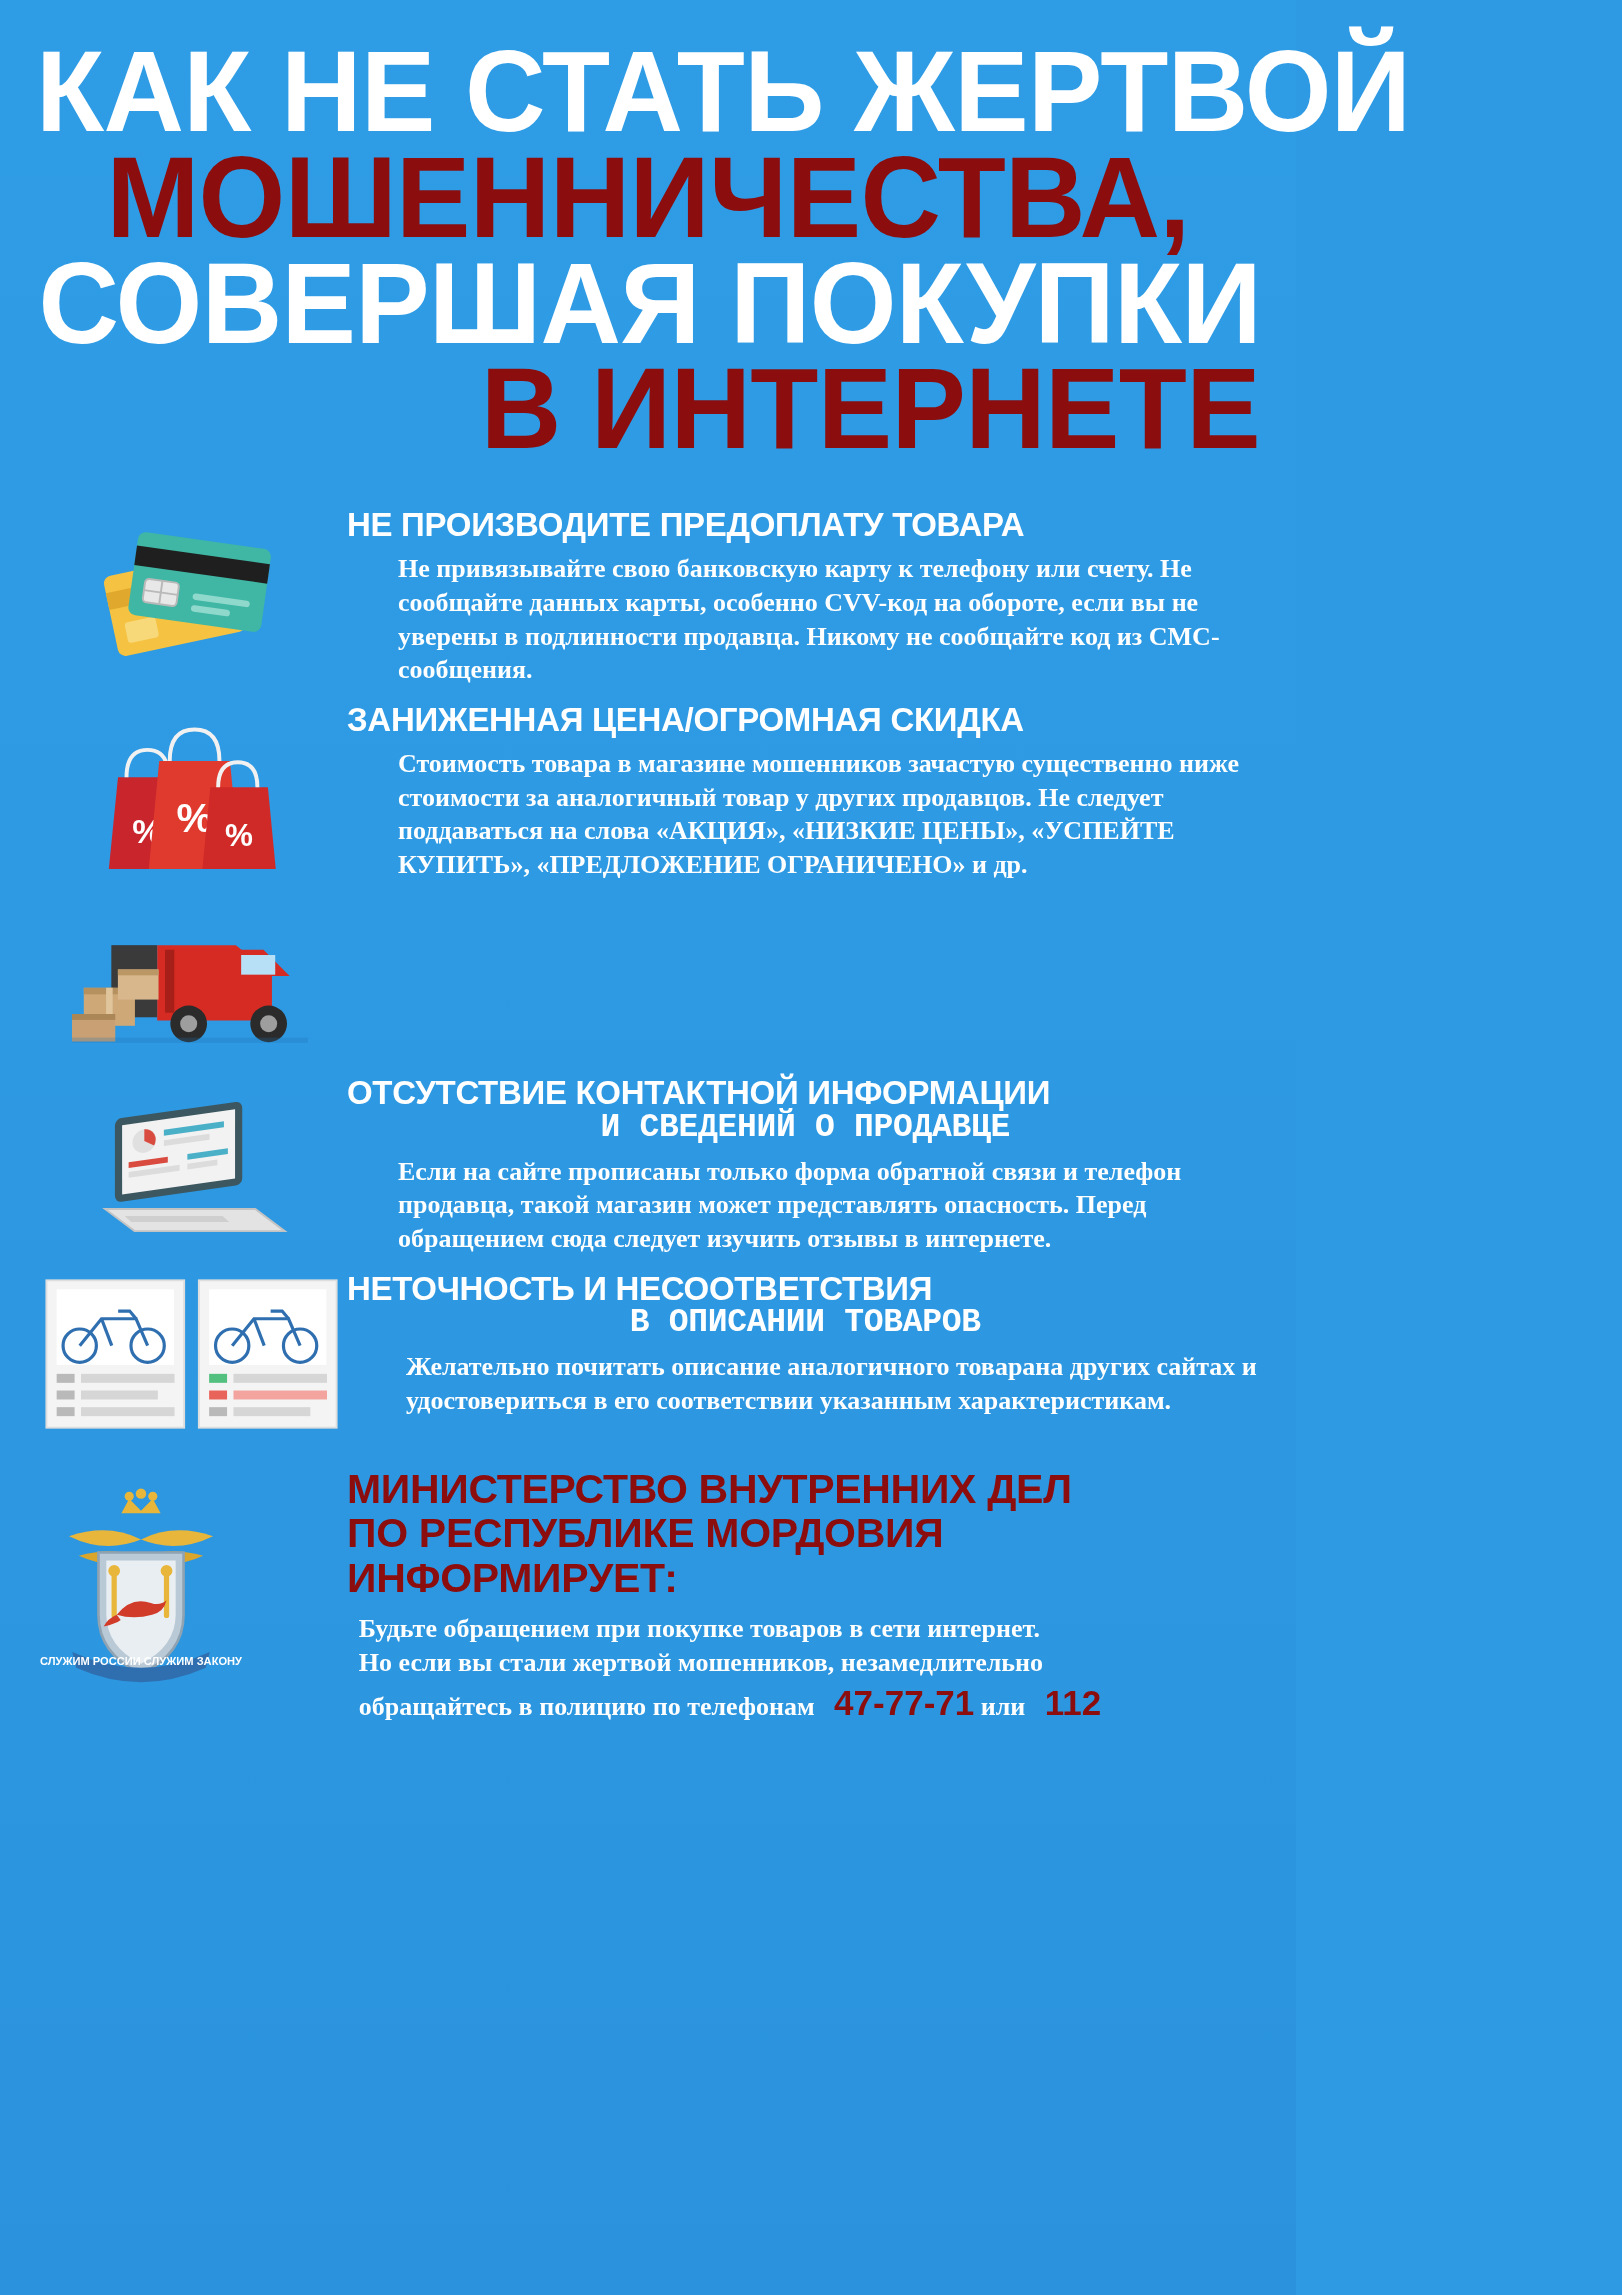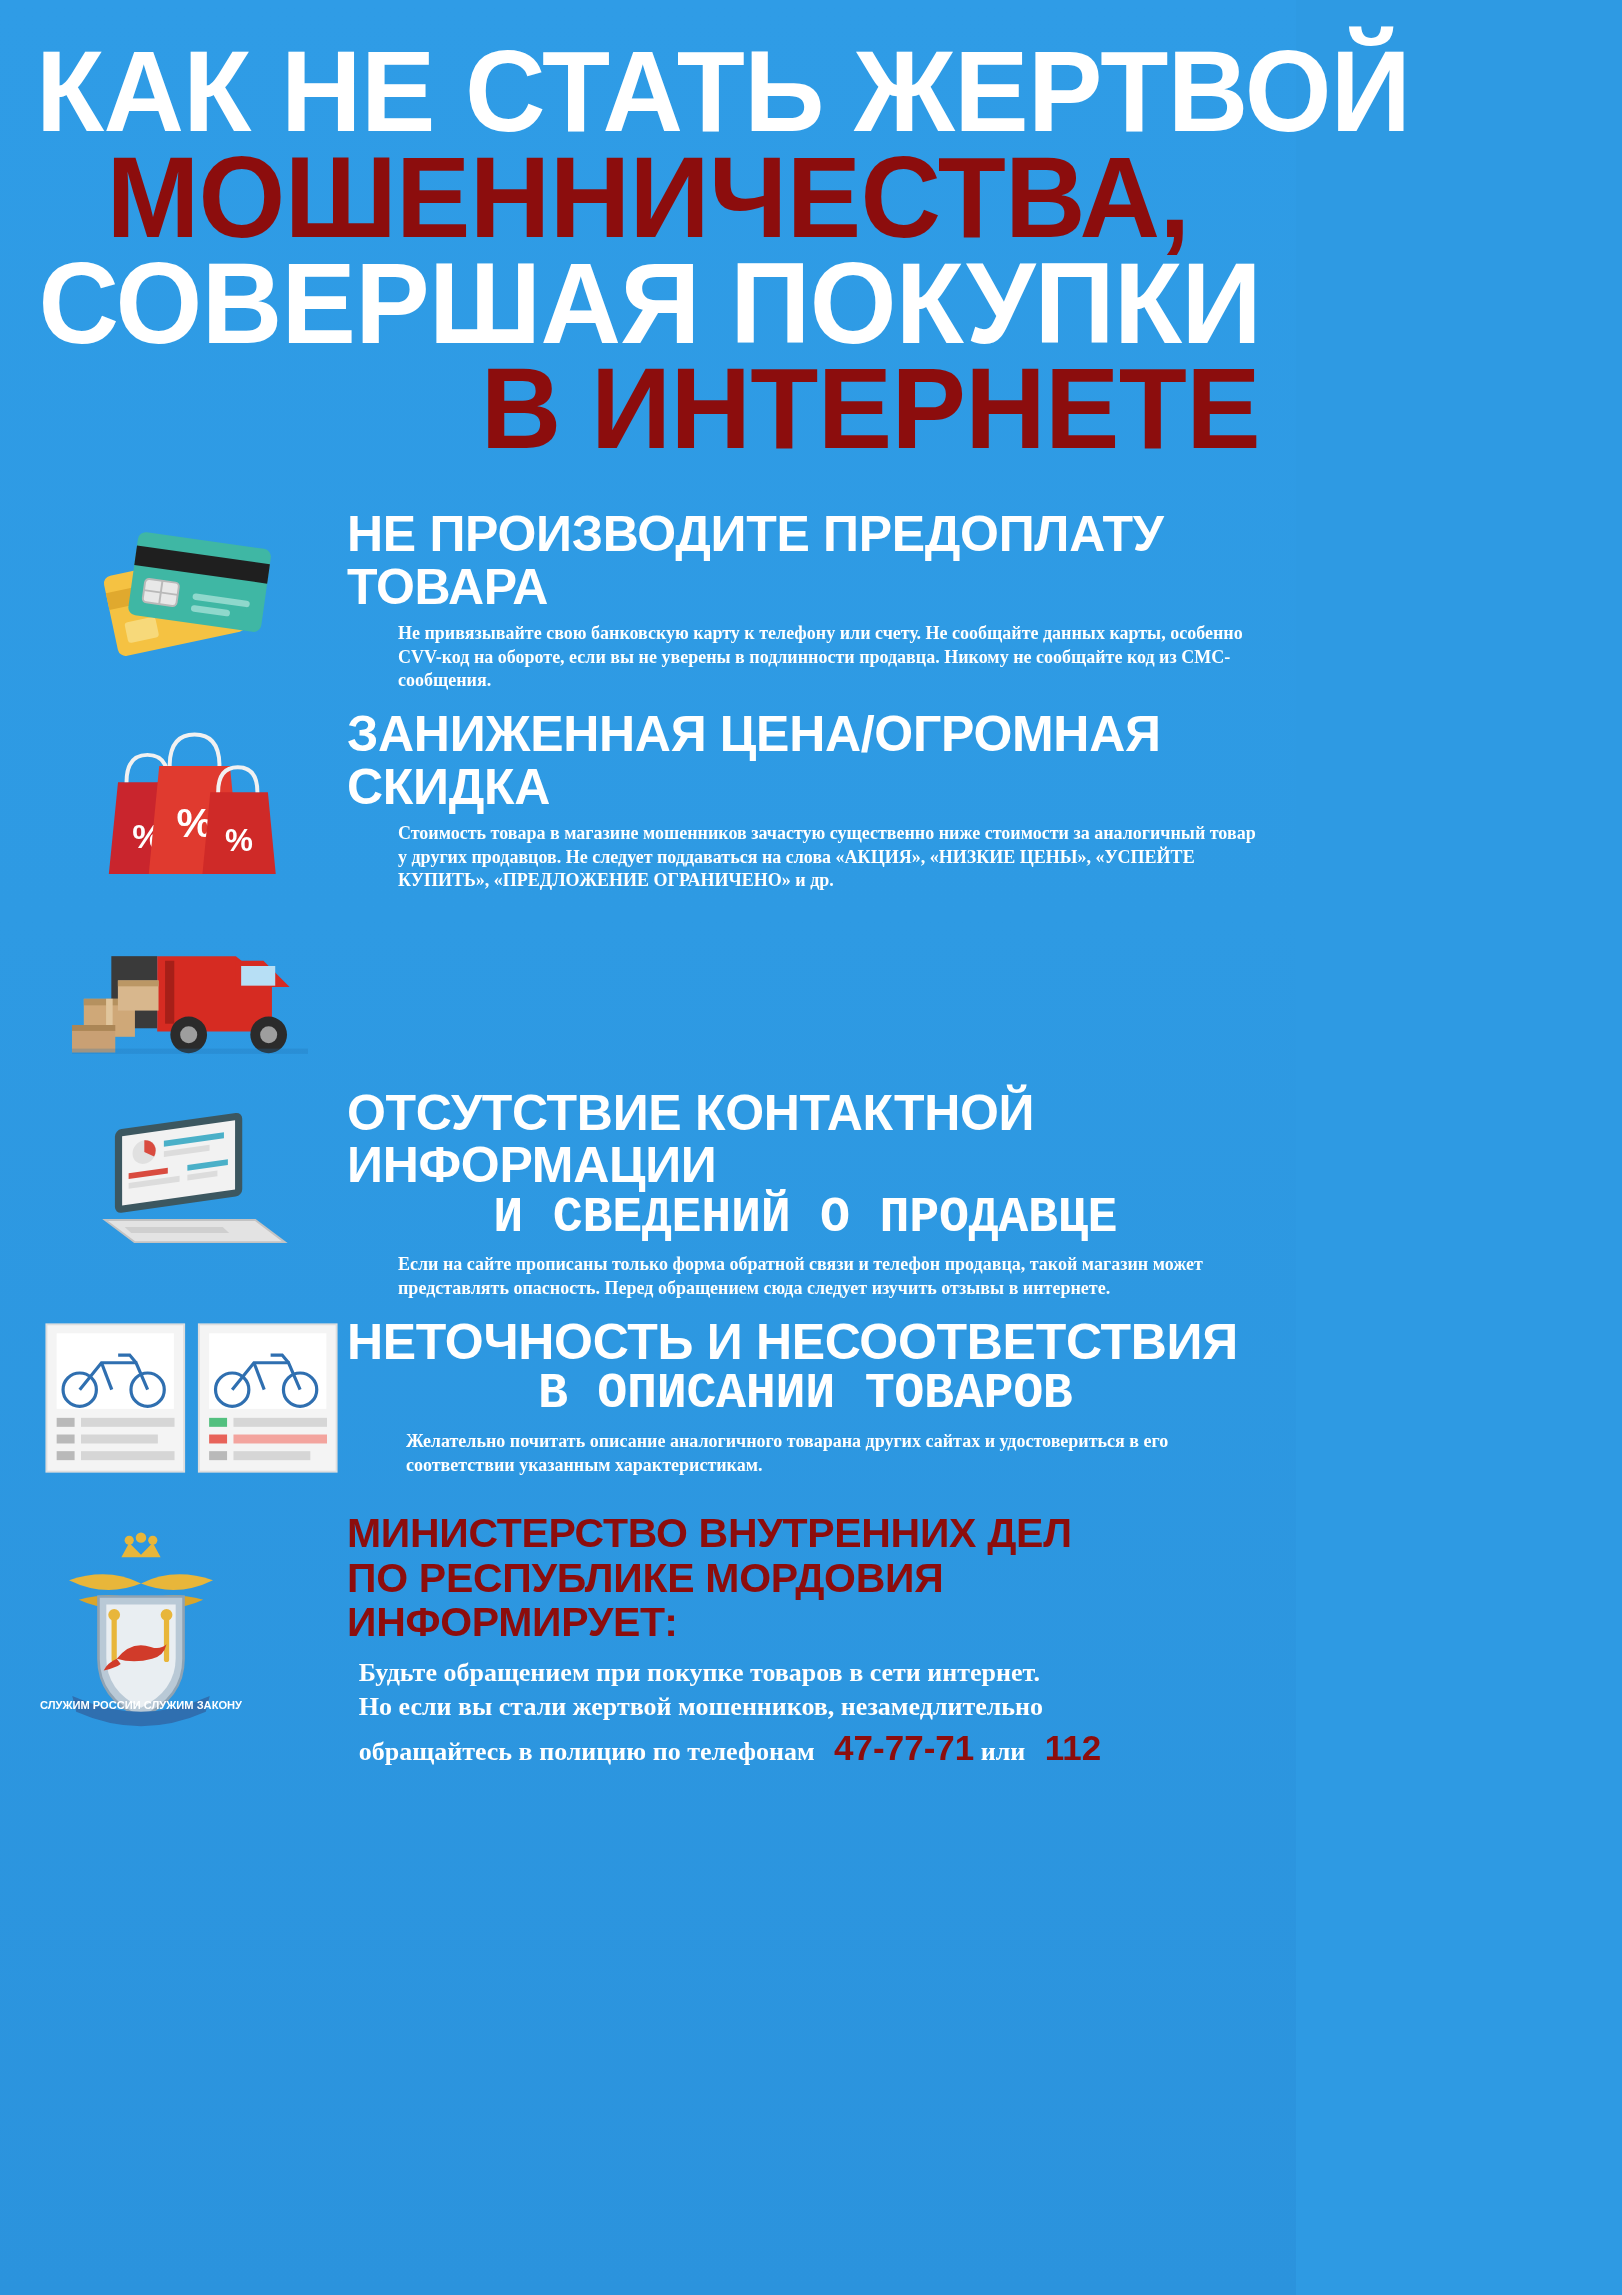--- a/index.html
+++ b/index.html
@@ -78,32 +78,32 @@
     justify-content: center;
     padding-top: 11.8px;
   }
   .text-col {
     flex: 1 1 auto;
     padding-right: 6.5px;
   }
   .sec-head {
     color: #ffffff;
     font-weight: bold;
-    font-size: 50px;
+    font-size: 33px;
     line-height: 1.05;
     text-transform: uppercase;
     letter-spacing: -0.3px;
     margin-bottom: 9.2px;
   }
   .sec-head.two-line .l2 { display: block; text-align: center; font-family: Liberation Mono, monospace; }
   .sec-body {
     color: #ffffff;
     font-family: "Liberation Serif", serif;
     font-weight: bold;
-    font-size: 18px;
+    font-size: 26px;
     line-height: 1.30;
     padding-left: 51px;
   }
 
   
   .footer {
     display: flex;
     align-items: flex-start;
     padding: 15.7px 26px 0 33px;
   }

